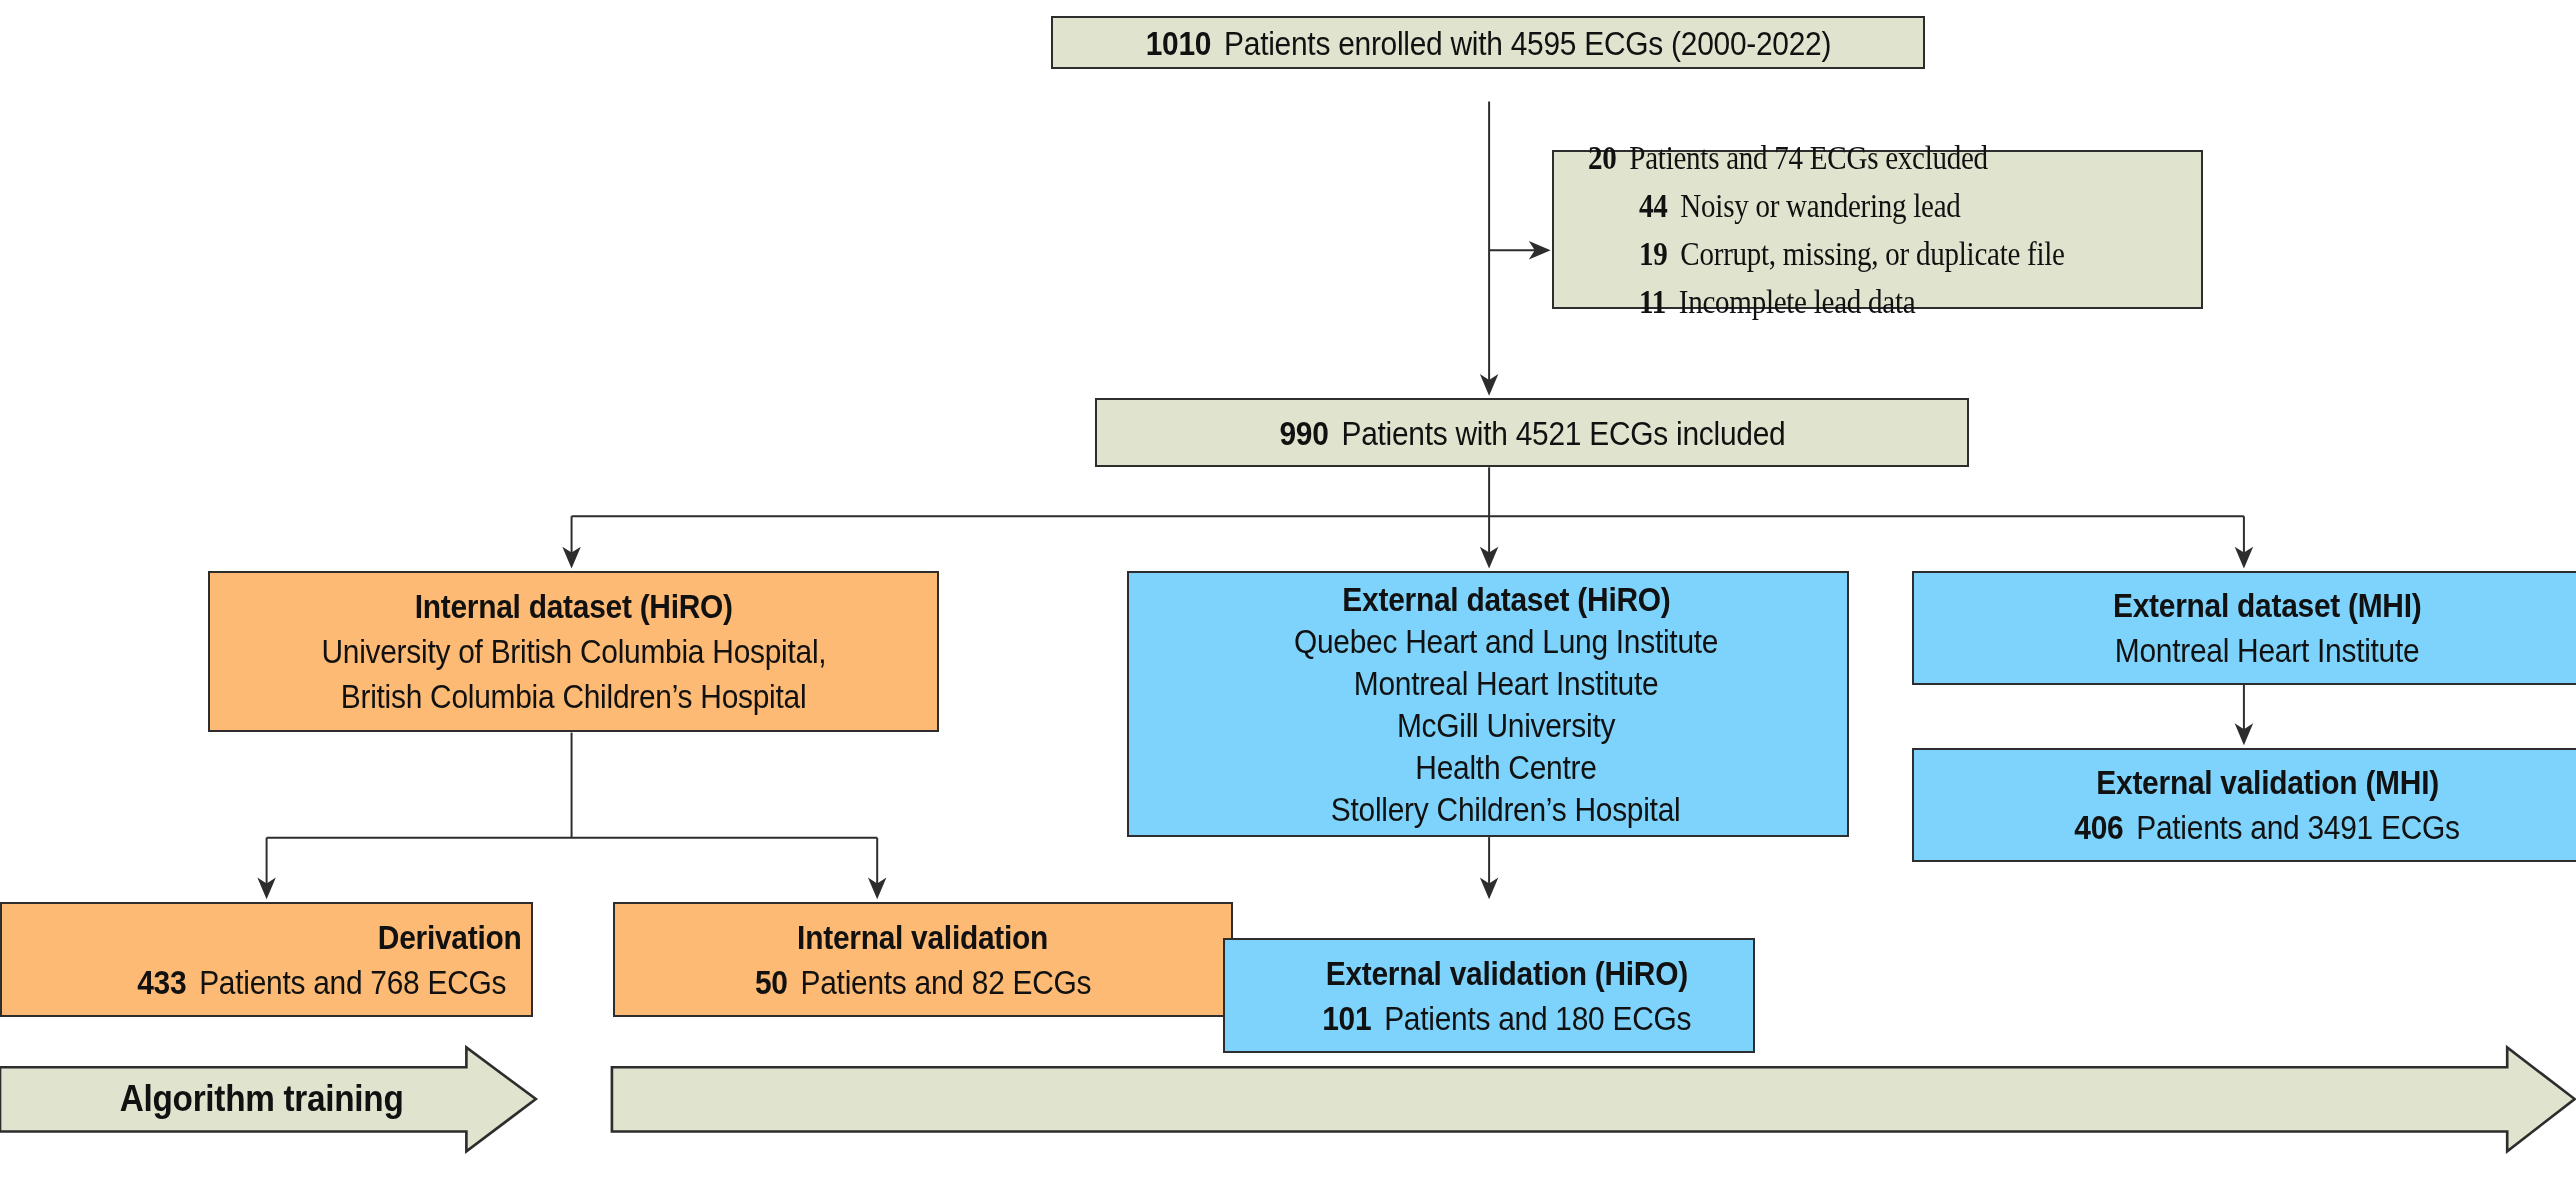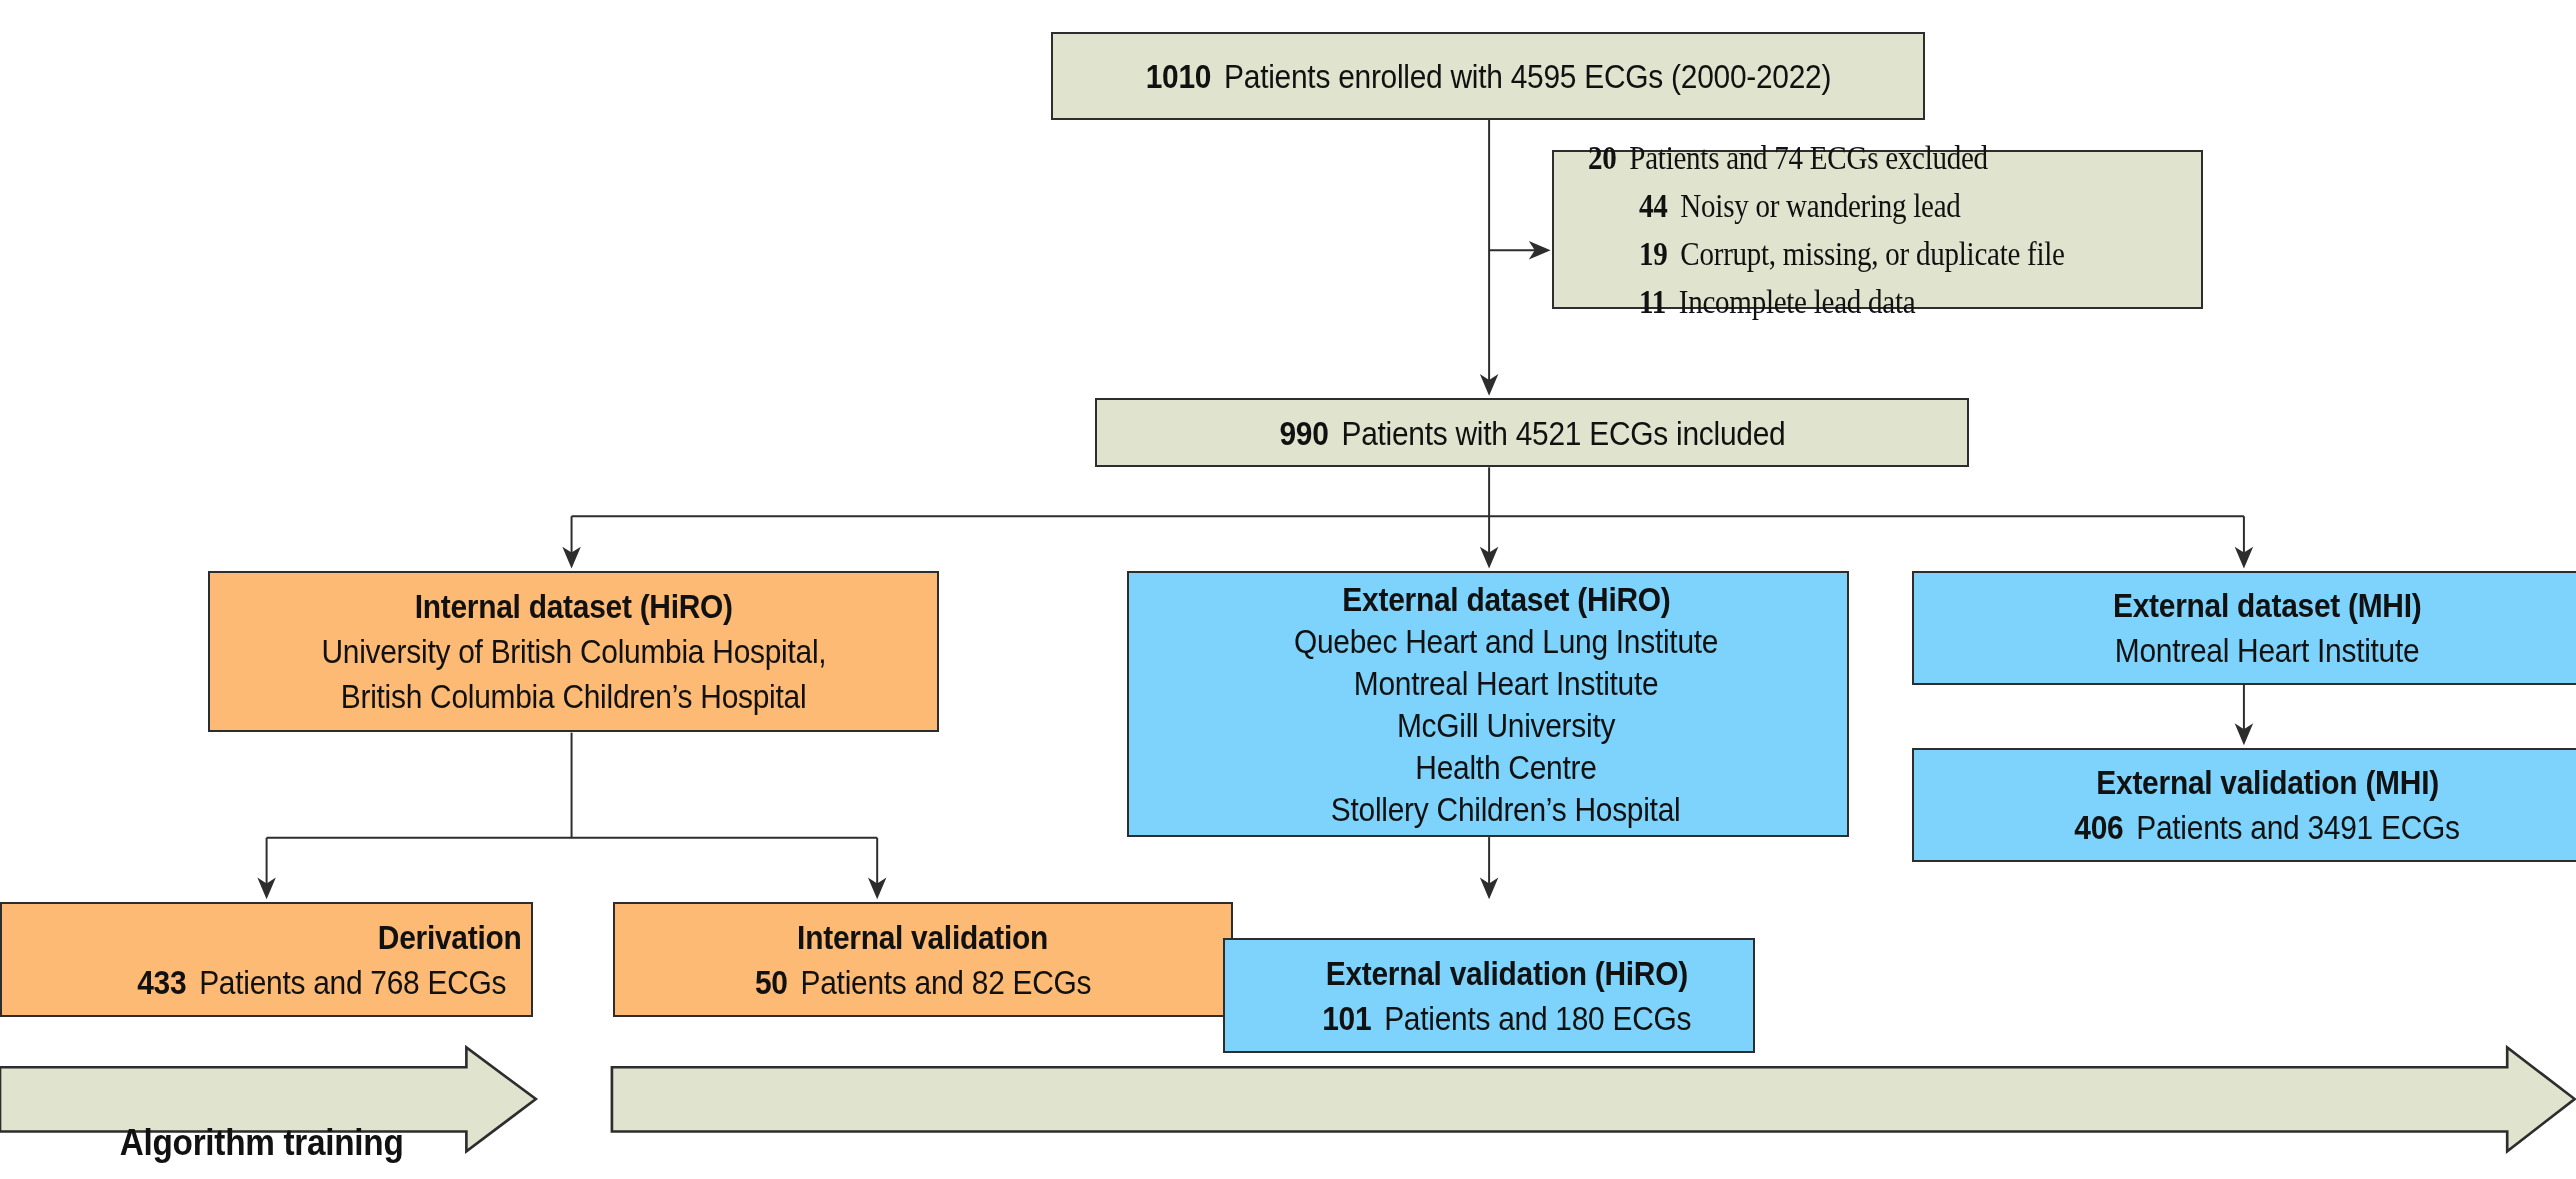--- a/index.html
+++ b/index.html
@@ -48,21 +48,20 @@
   #box-excluded .item { margin-left: 85px; }
   .banner-label {
     position: absolute;
     display: flex;
     align-items: center;
     justify-content: center;
     font-weight: bold;
     font-size: 37px;
     letter-spacing: -0.3px;
     white-space: nowrap;
-    margin-top: 44px;
   }
   .banner-label span { transform: scaleX(0.9); }
 </style>
 </head>
 <body>
 
 <div id="canvas">
 
   <svg id="wires" width="2576" height="1180" viewBox="0 0 3894 1783">
 
@@ -93,21 +92,21 @@
       <polygon points="2237,1326 2251,1359 2265,1326 2251,1335"></polygon>
       <polygon points="3378,1093 3392,1126 3406,1093 3392,1102"></polygon>
     </g>
 
     <g fill="#e0e4cf" stroke="#2d2d2d" stroke-width="4" stroke-linejoin="miter">
       <polygon points="0,1613 705,1613 705,1583 810,1661 705,1740 705,1710 0,1710"></polygon>
       <polygon points="925,1613 3790,1613 3790,1583 3892,1661 3790,1740 3790,1710 925,1710"></polygon>
     </g>
   </svg>
 
-  <div class="box cream" id="box-enrolled" style="left:1051px; top:32px; width:874px; height:88px;">
+  <div class="box cream" id="box-enrolled" style="left:1051px; top:16px; width:874px; height:53px;">
     <span class="line"><span class="num">1010</span><span>Patients enrolled with 4595 ECGs (2000-2022)</span></span>
   </div>
 
   <div class="box cream" id="box-excluded" style="left:1552px; top:150px; width:651px; height:159px;font-family:Liberation Serif, serif;">
     <span class="line hdr"><span class="num">20</span><span>Patients and 74 ECGs excluded</span></span>
     <span class="line item"><span class="num">44</span><span>Noisy or wandering lead</span></span>
     <span class="line item"><span class="num">19</span><span>Corrupt, missing, or duplicate file</span></span>
     <span class="line item"><span class="num">11</span><span>Incomplete lead data</span></span>
   </div>
 

